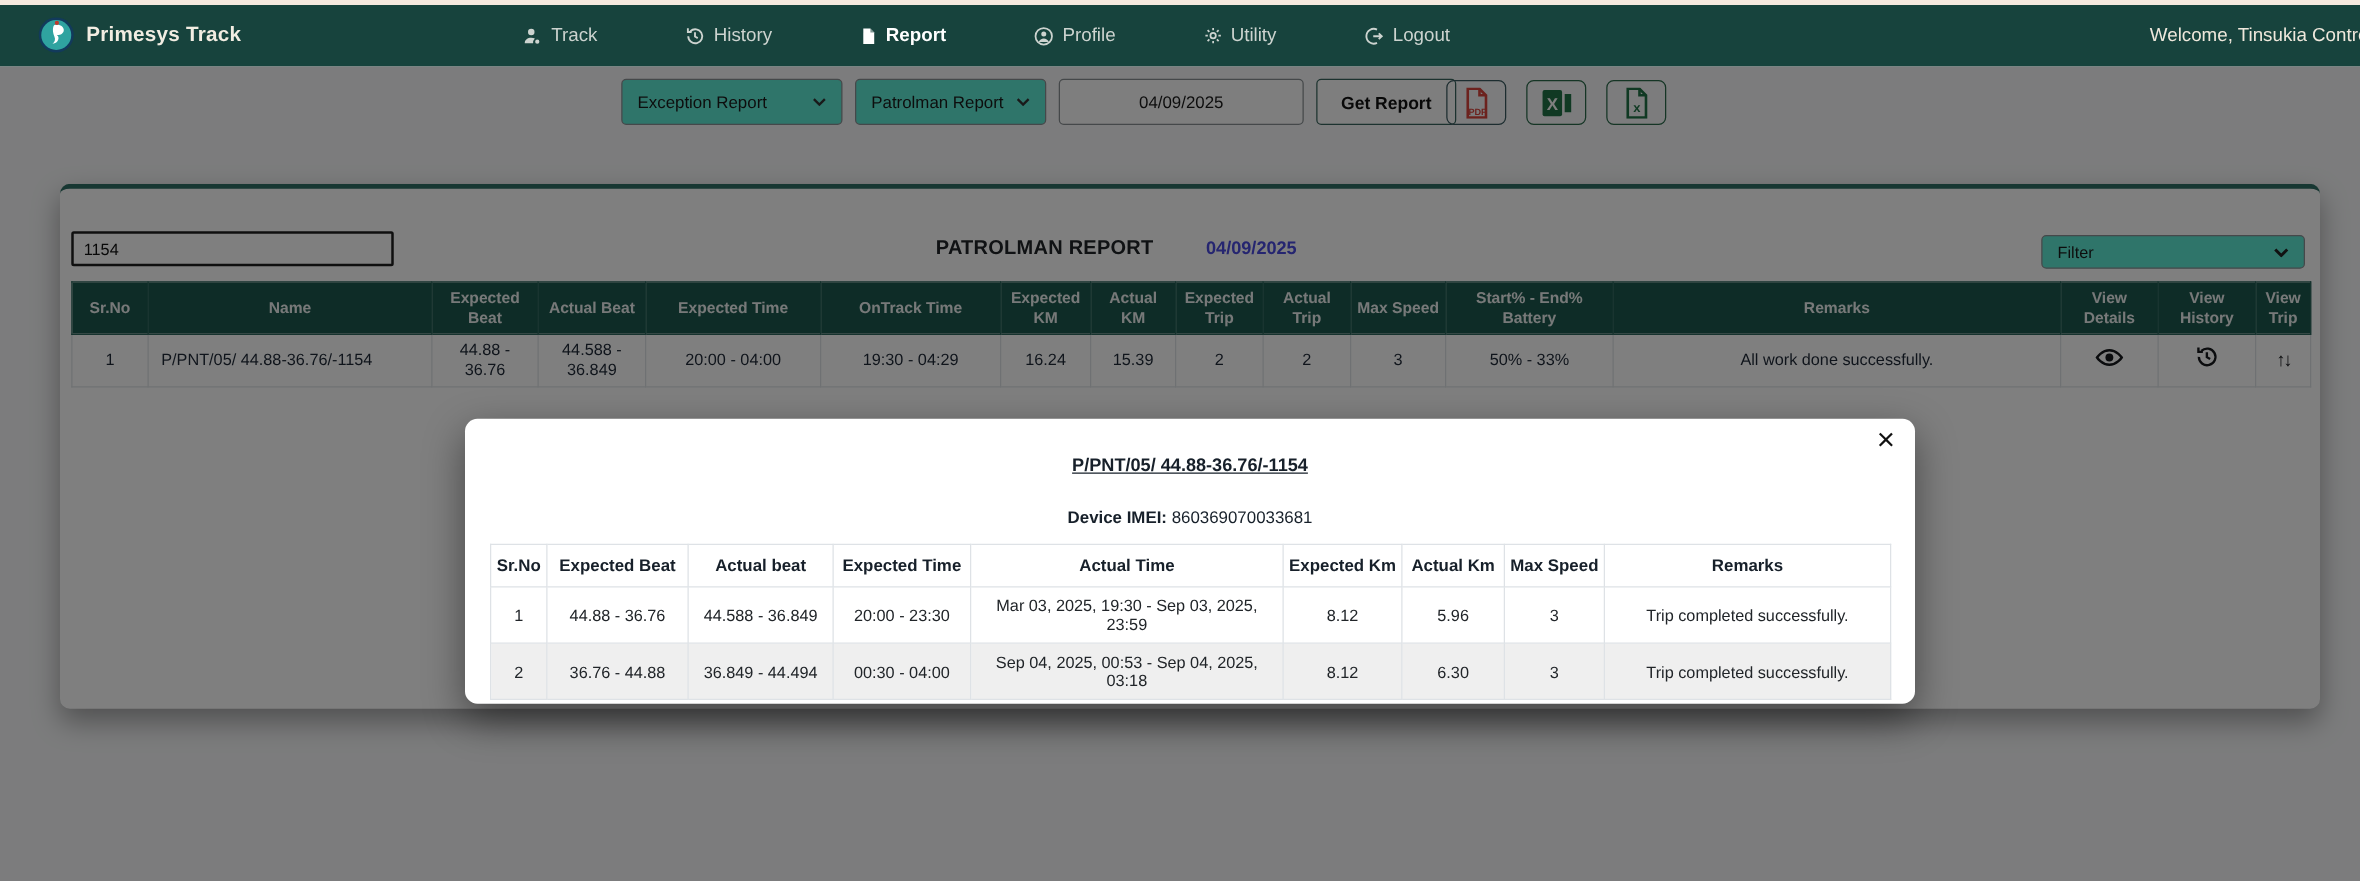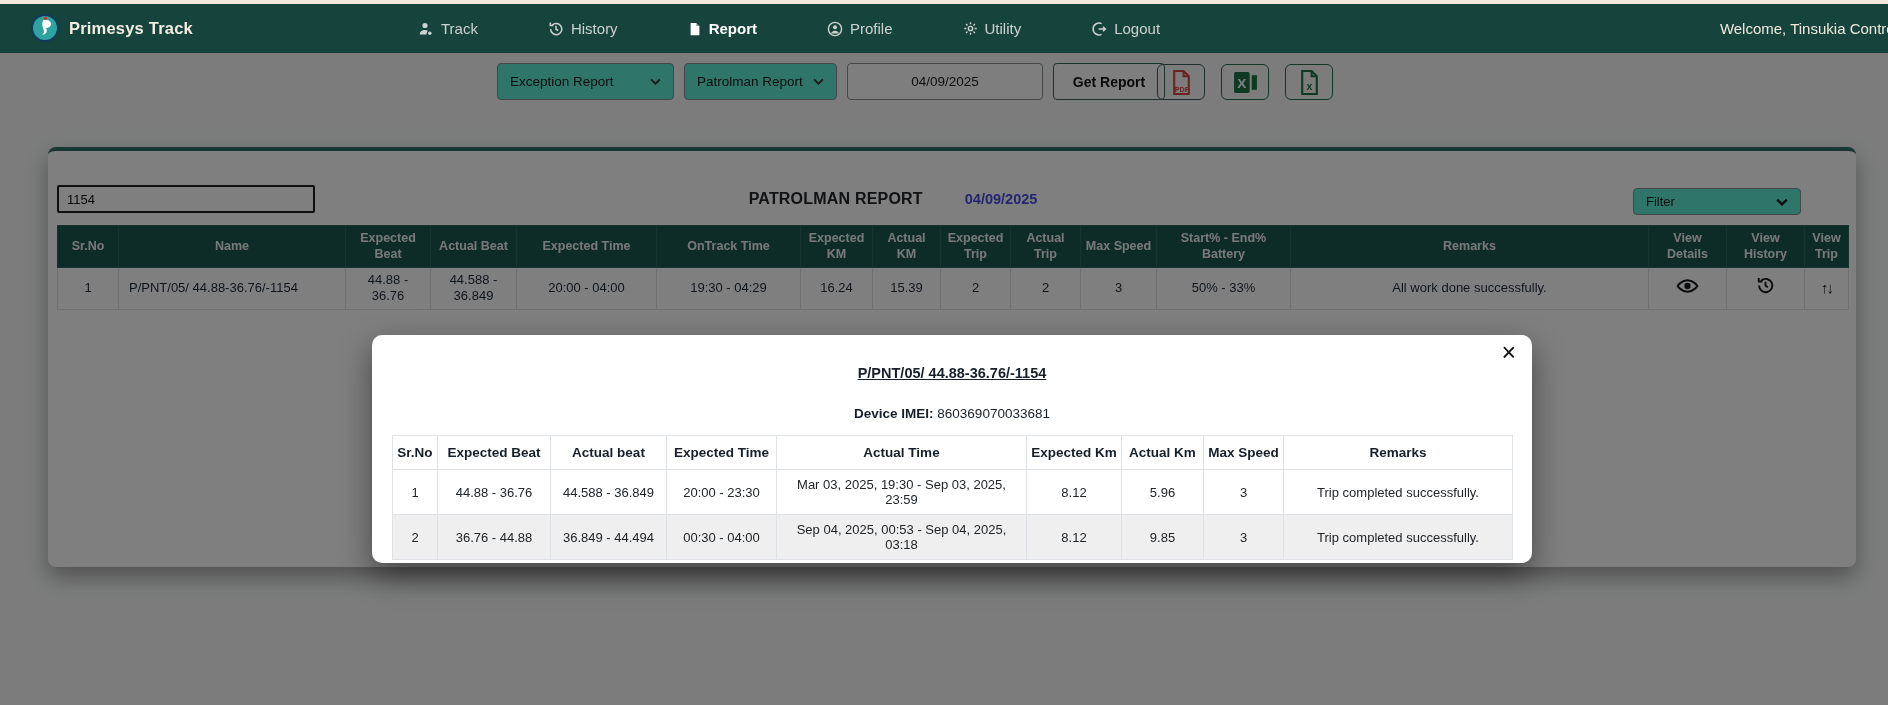--- a/index.html
+++ b/index.html
@@ -46,21 +46,21 @@
   
   .card{position:absolute; left:48px; top:94px; width:1808px; height:420px; background:#ffffff;
         border-radius:8px; border-top:4px solid #2f6f64; box-shadow:0 10px 22px rgba(0,0,0,.35);}
   .search-input{position:absolute; left:9px; top:34px; width:258px; height:28px; border:2px solid #1f1f1f;
                 background:#fff; font-size:13px; padding:0 8px; color:#111; border-radius:2px;
                 font-family:"Liberation Sans", sans-serif;}
   .card-title-line{position:absolute; top:39px; left:50%; transform:translateX(calc(-50% - 59px));
                    display:flex; align-items:center; gap:42px; white-space:nowrap;}
   .card-title{font-size:16px; font-weight:bold; color:var(--text-dark); letter-spacing:.2px;}
   .card-date{font-size:14.5px; font-weight:bold; color:var(--accent-blue);}
-  .filter-select{left:1585px; top:37px; width:168px; height:27px; border:1px solid #8a9094; font-size:13px;}
+  .filter-select{left:1585px; top:37px; width:211px; height:27px; border:1px solid #8a9094; font-size:13px;}
 
   table{border-collapse:collapse; table-layout:fixed;}
   .main-table{position:absolute; left:9px; top:74px; width:1791px;}
   .main-table th{background:var(--table-header-bg); color:rgba(255,255,255,.93); font-size:12.5px; font-weight:bold;
                  padding:4px 3px; line-height:1.3; border:1px solid #2c665c; text-align:center; height:38px;}
   .main-table td{font-size:13px; color:#1f2937; border:1px solid #dfe3e6; text-align:center; padding:4px 5px;
                  height:42px; line-height:1.3; background:#fff;}
   .main-table td.name-cell{text-align:left; padding-left:10px;}
   .trip-arrows{font-size:15px; font-weight:bold; color:#16181c; letter-spacing:-2px;}
   .action-cell{cursor:pointer;}
@@ -357,19 +357,19 @@
         <td>3</td>
         <td>Trip completed successfully.</td>
       </tr>
       <tr class="striped">
         <td>2</td>
         <td>36.76 - 44.88</td>
         <td>36.849 - 44.494</td>
         <td>00:30 - 04:00</td>
         <td>Sep 04, 2025, 00:53 - Sep 04, 2025, 03:18</td>
         <td>8.12</td>
-        <td>9.85</td>
+        <td>6.30</td>
         <td>3</td>
         <td>Trip completed successfully.</td>
       </tr>
     </tbody>
   </table>
 </div>
 
 </body></html>

